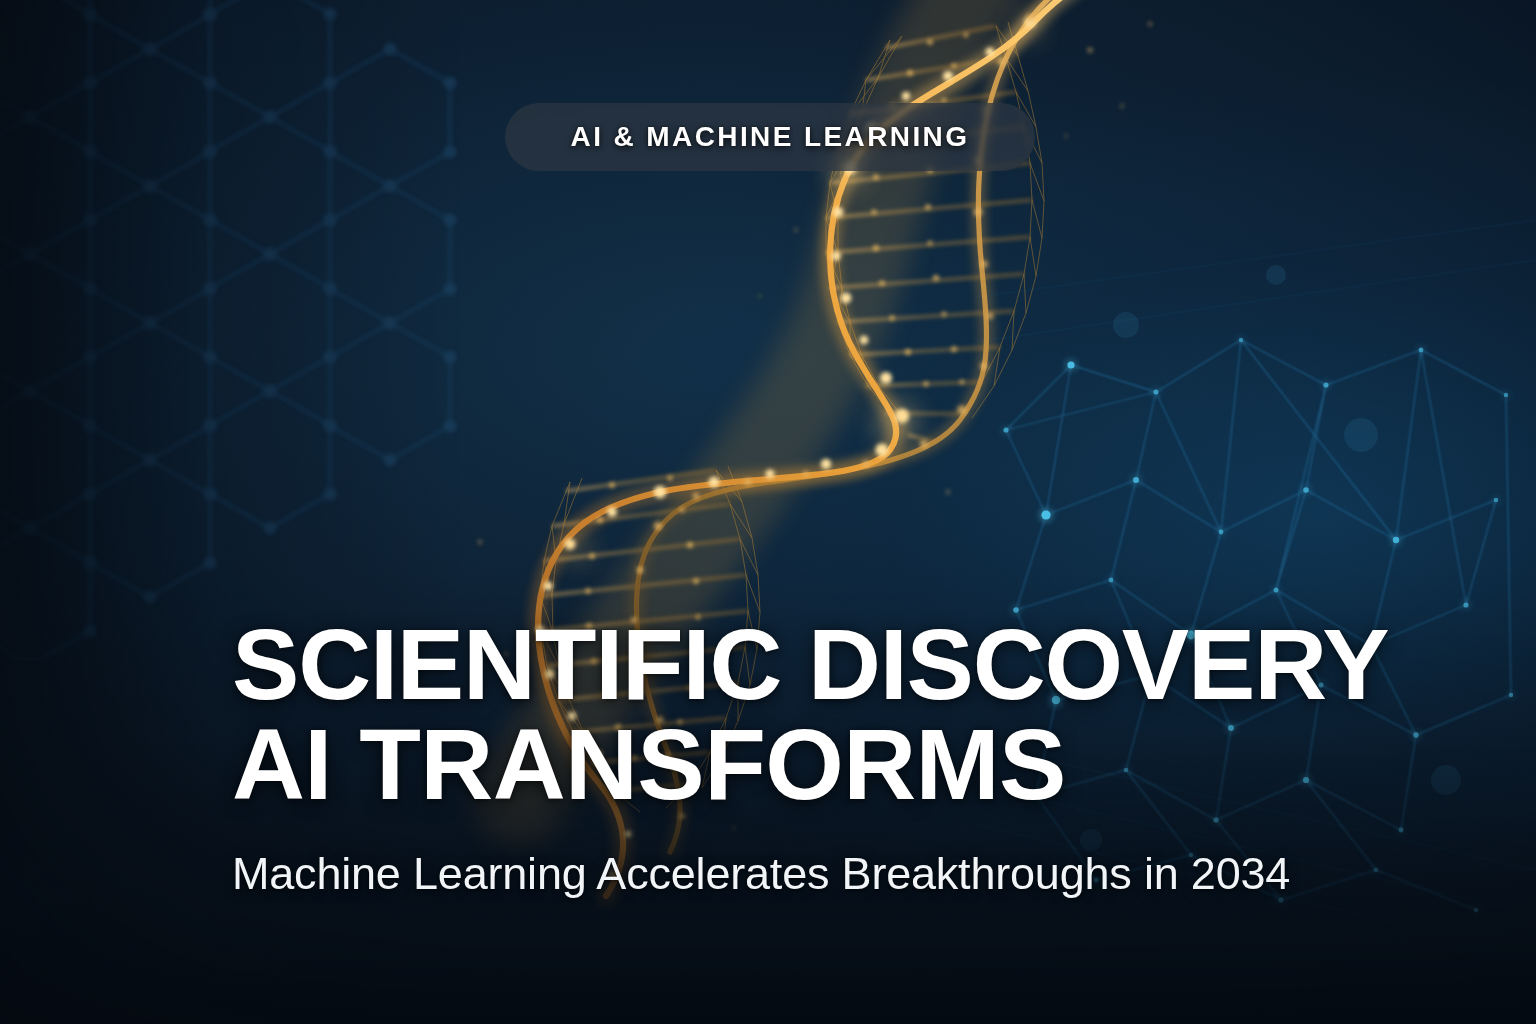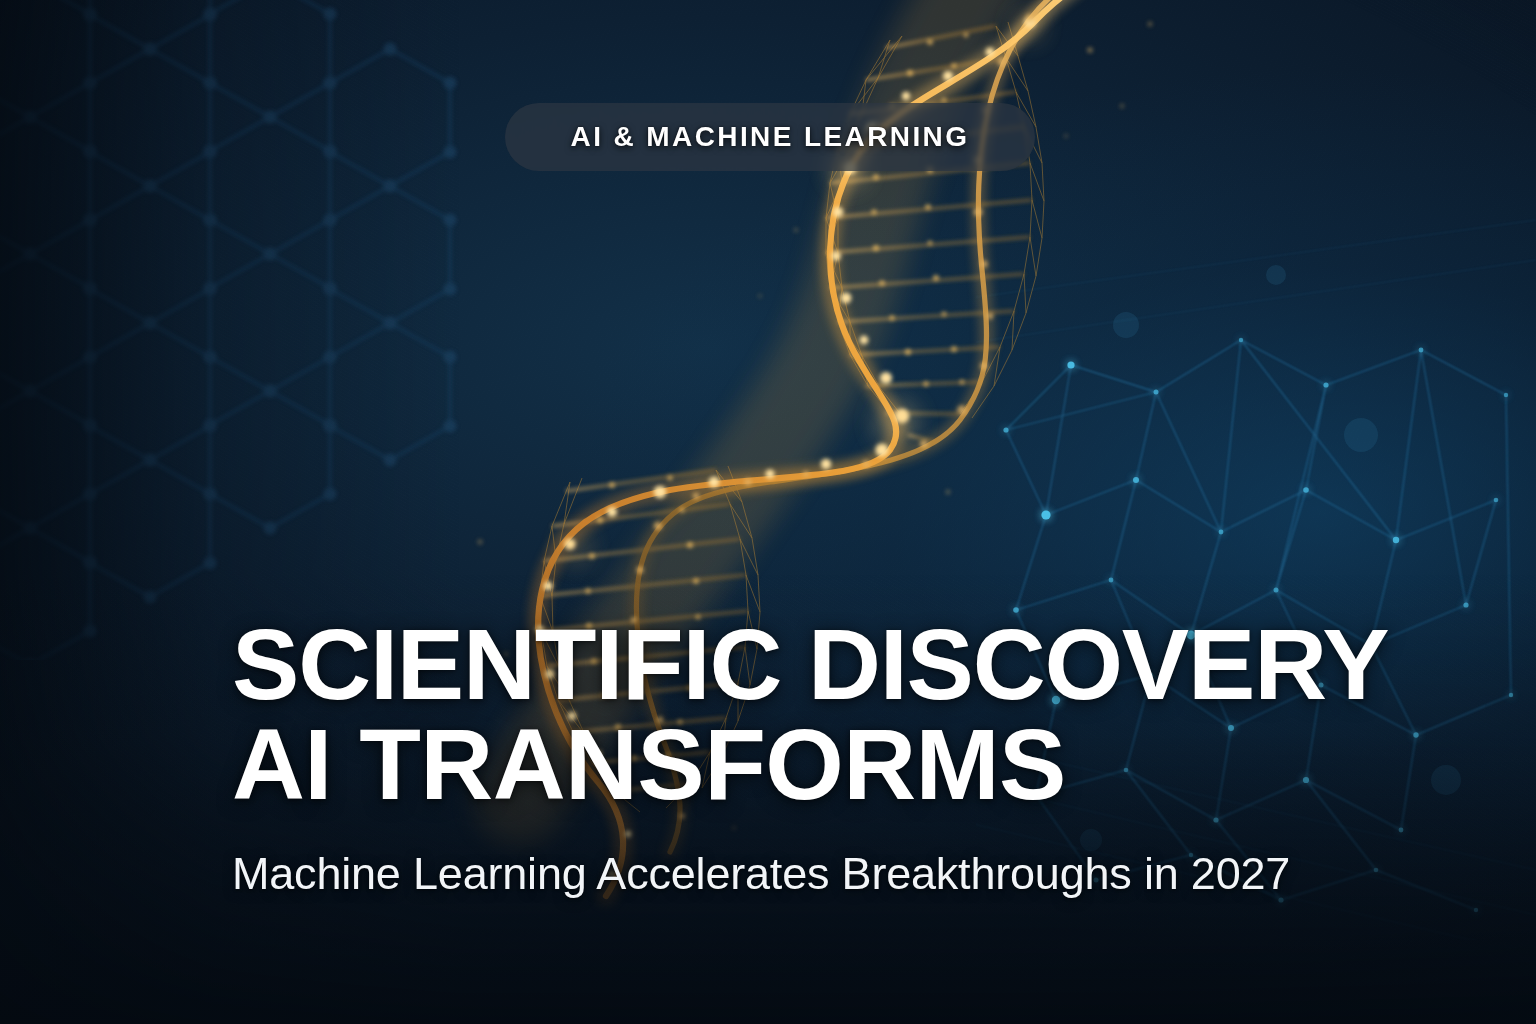--- a/index.html
+++ b/index.html
@@ -506,16 +506,16 @@
   <div class="bg-grain"></div>
   <div class="bg-vignette"></div>
 
   <div class="badge">
     <span class="badge-label">AI &amp; MACHINE LEARNING</span>
   </div>
 
   <div class="textblock">
     <div class="title-line l2">SCIENTIFIC DISCOVERY</div>
     <div class="title-line l1">AI TRANSFORMS</div>
-    <div class="subtitle">Machine Learning Accelerates Breakthroughs in 2027</div>
+    <div class="subtitle">Machine Learning Accelerates Breakthroughs in 2034</div>
   </div>
 
 </div>
 
 </body></html>

